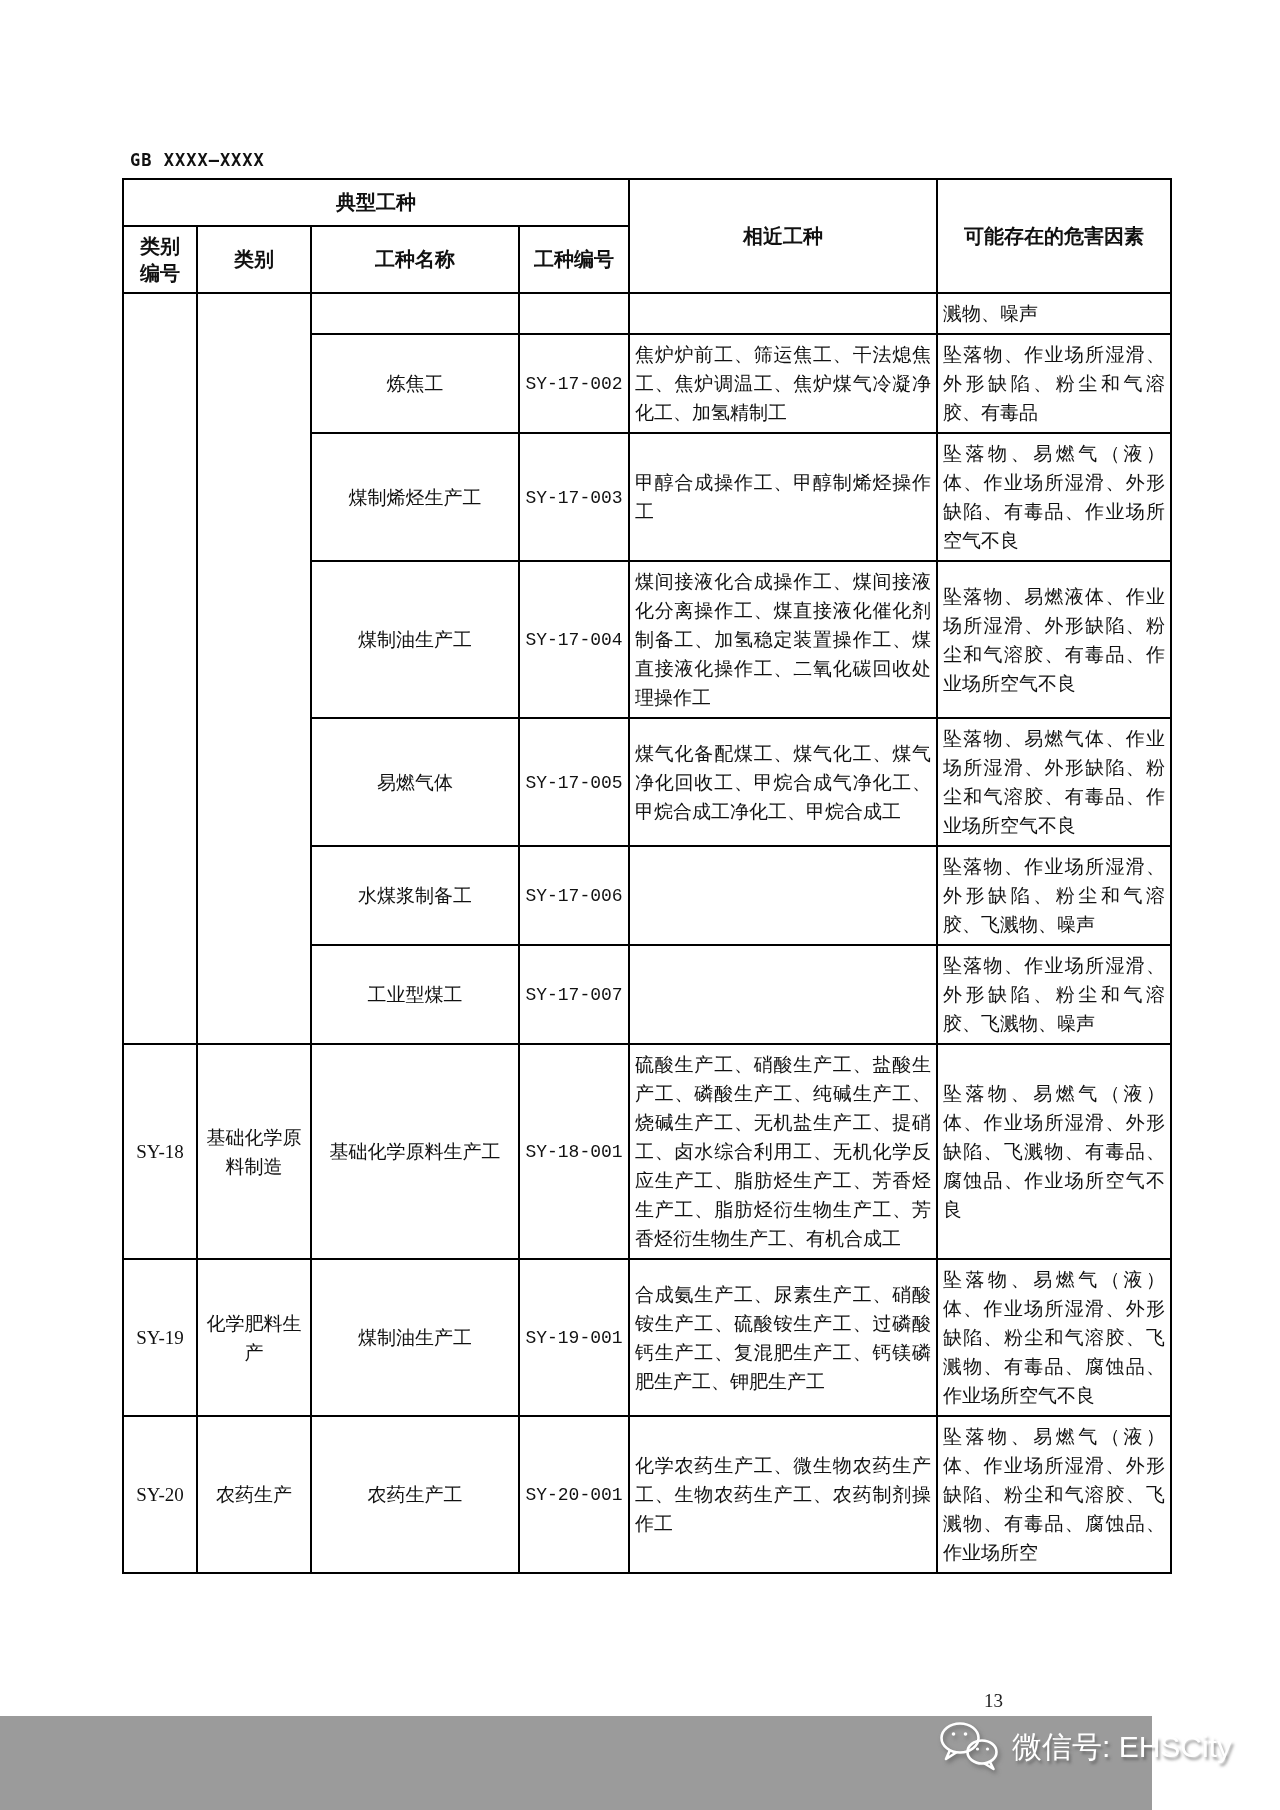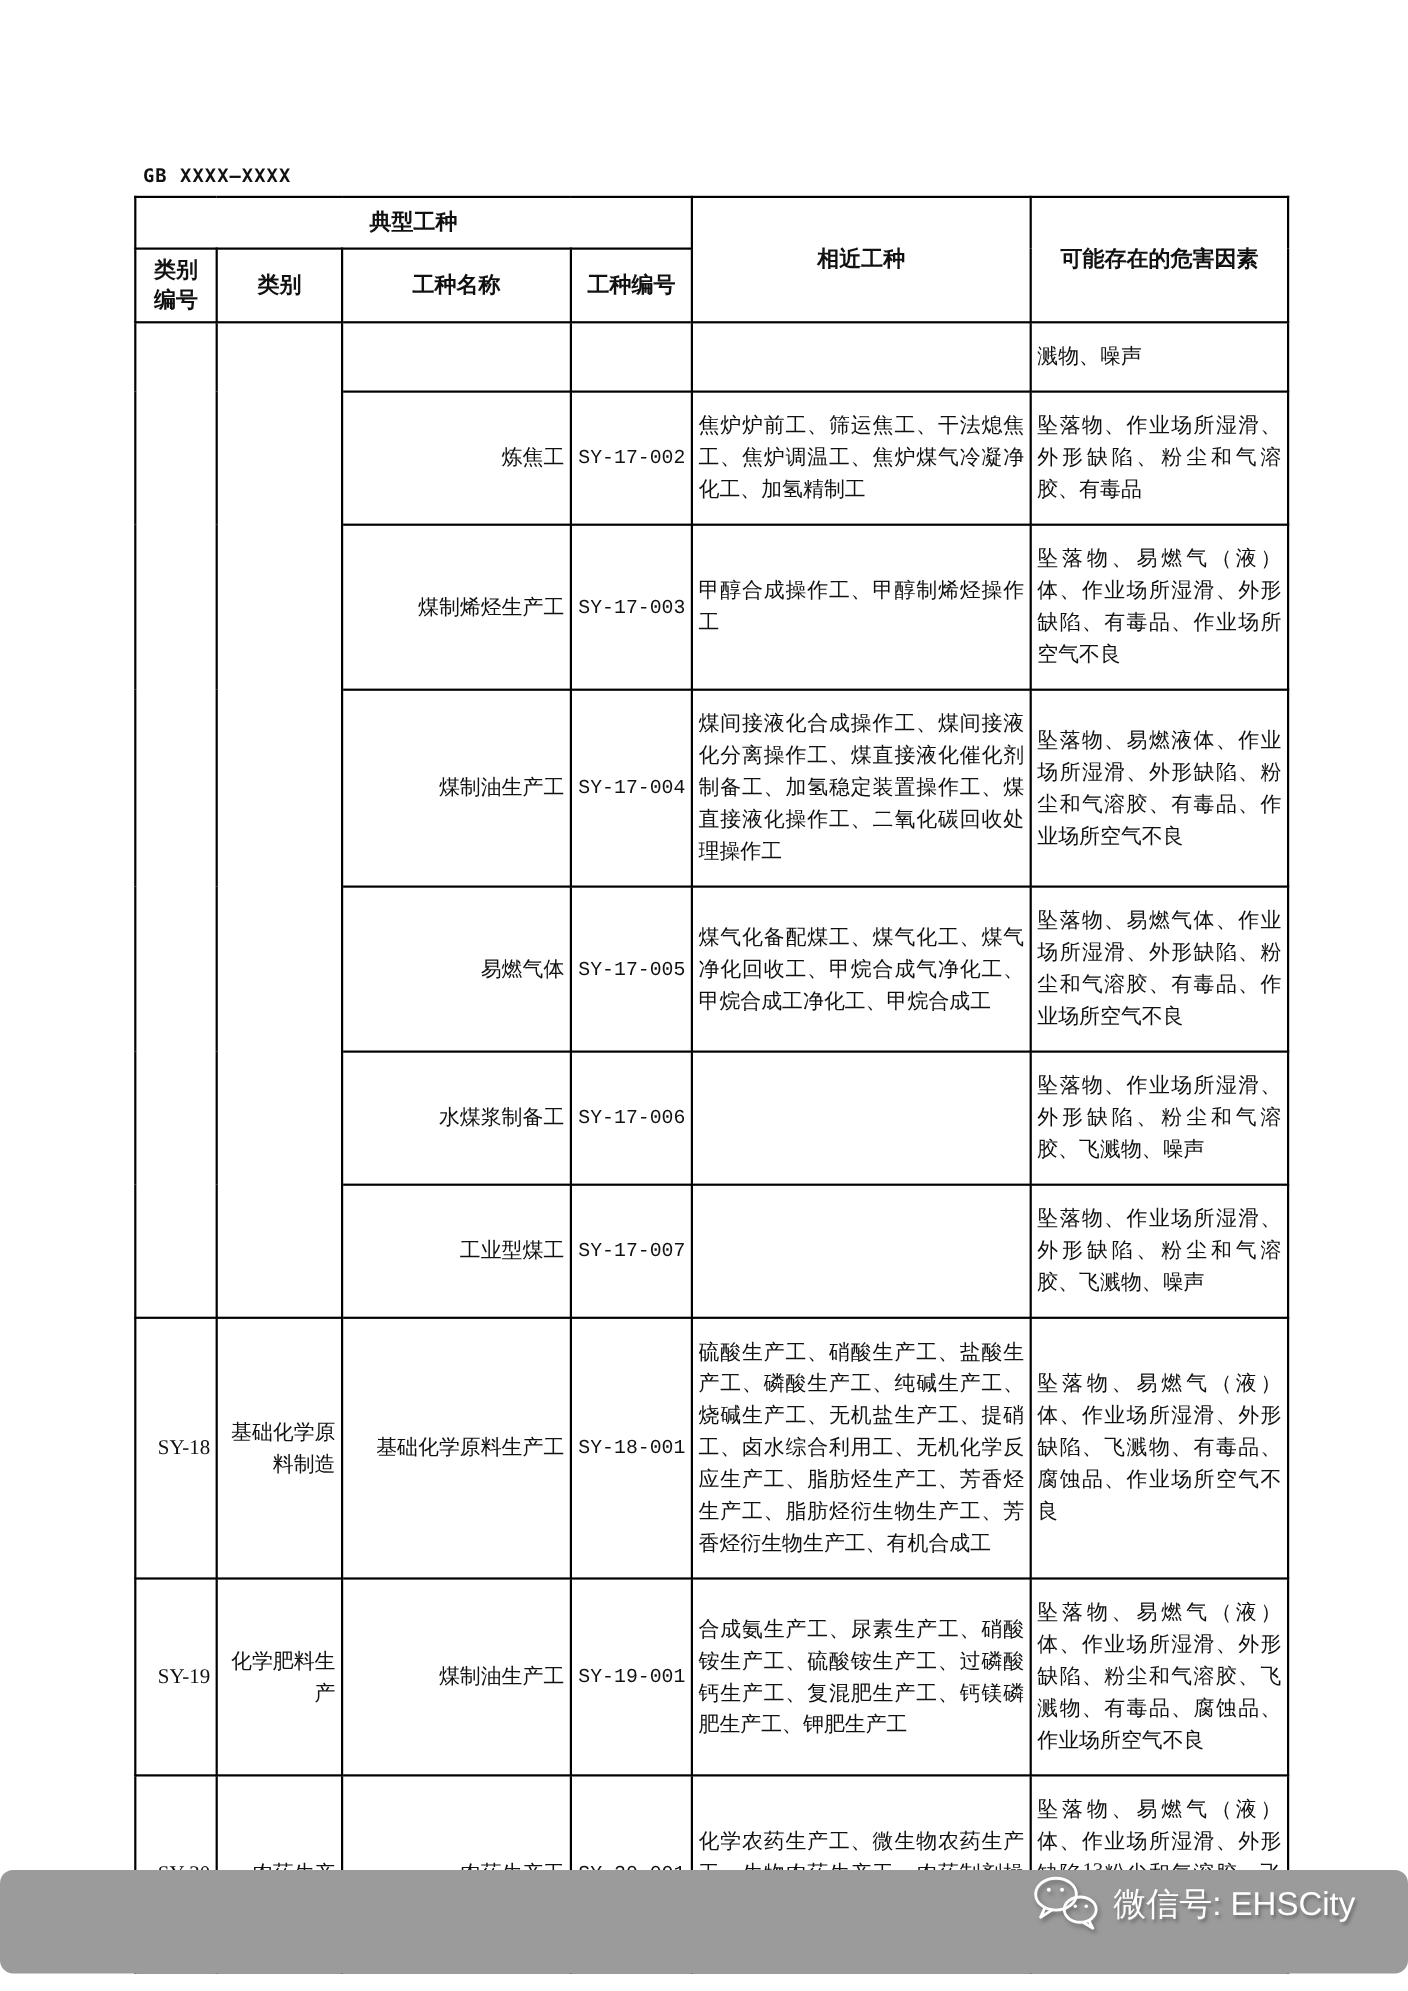--- a/index.html
+++ b/index.html
@@ -21,47 +21,46 @@
     position:absolute;left:122px;top:178px;
     width:1048px;
     border-collapse:collapse;
     table-layout:fixed;
   }
   table.std th, table.std td{
     border:2px solid #000;
     vertical-align:middle;
     font-size:19px;
     line-height:29px;
-    padding:16px 5px;
+    padding:5px 5px;
     overflow:hidden;
     word-break:break-all;
   }
   table.std th{
     font-weight:bold;
     text-align:center;
     font-size:20px;
     padding:4px 2px;
   }
   tr.hrow1{height:47px;}
   tr.hrow2{height:67px;}
-  td.c-center{text-align:right;}
+  td.c-center{text-align:center;}
   td.c-sim, td.c-haz{text-align:justify;text-align-last:left;padding:7px 6px;}
   .code-text{font-family:Liberation Mono, monospace;font-size:18px;letter-spacing:0px;}
   .stack{display:block;line-height:27px;}
   .page-number{
     position:absolute;left:963px;top:1690px;
     font-size:19px;color:#222;
     font-family:"Liberation Serif",serif;
     margin-left:21px;
   }
   .footer-bar{
-    position:absolute;left:0;bottom:16px;
-    width:1280px;height:94px;
+    position:absolute;left:0;bottom:0;
+    width:1152px;height:94px;
     display:block;
-    border-radius:12px;
   }
   .footer-content{
     position:absolute;left:938px;top:5px;
     display:flex;align-items:center;gap:12px;
   }
   .wechat-icon{
     width:62px;height:52px;
     filter:drop-shadow(2px 3px 2px rgba(70,70,70,0.55));
   }
   .wechat-text{

